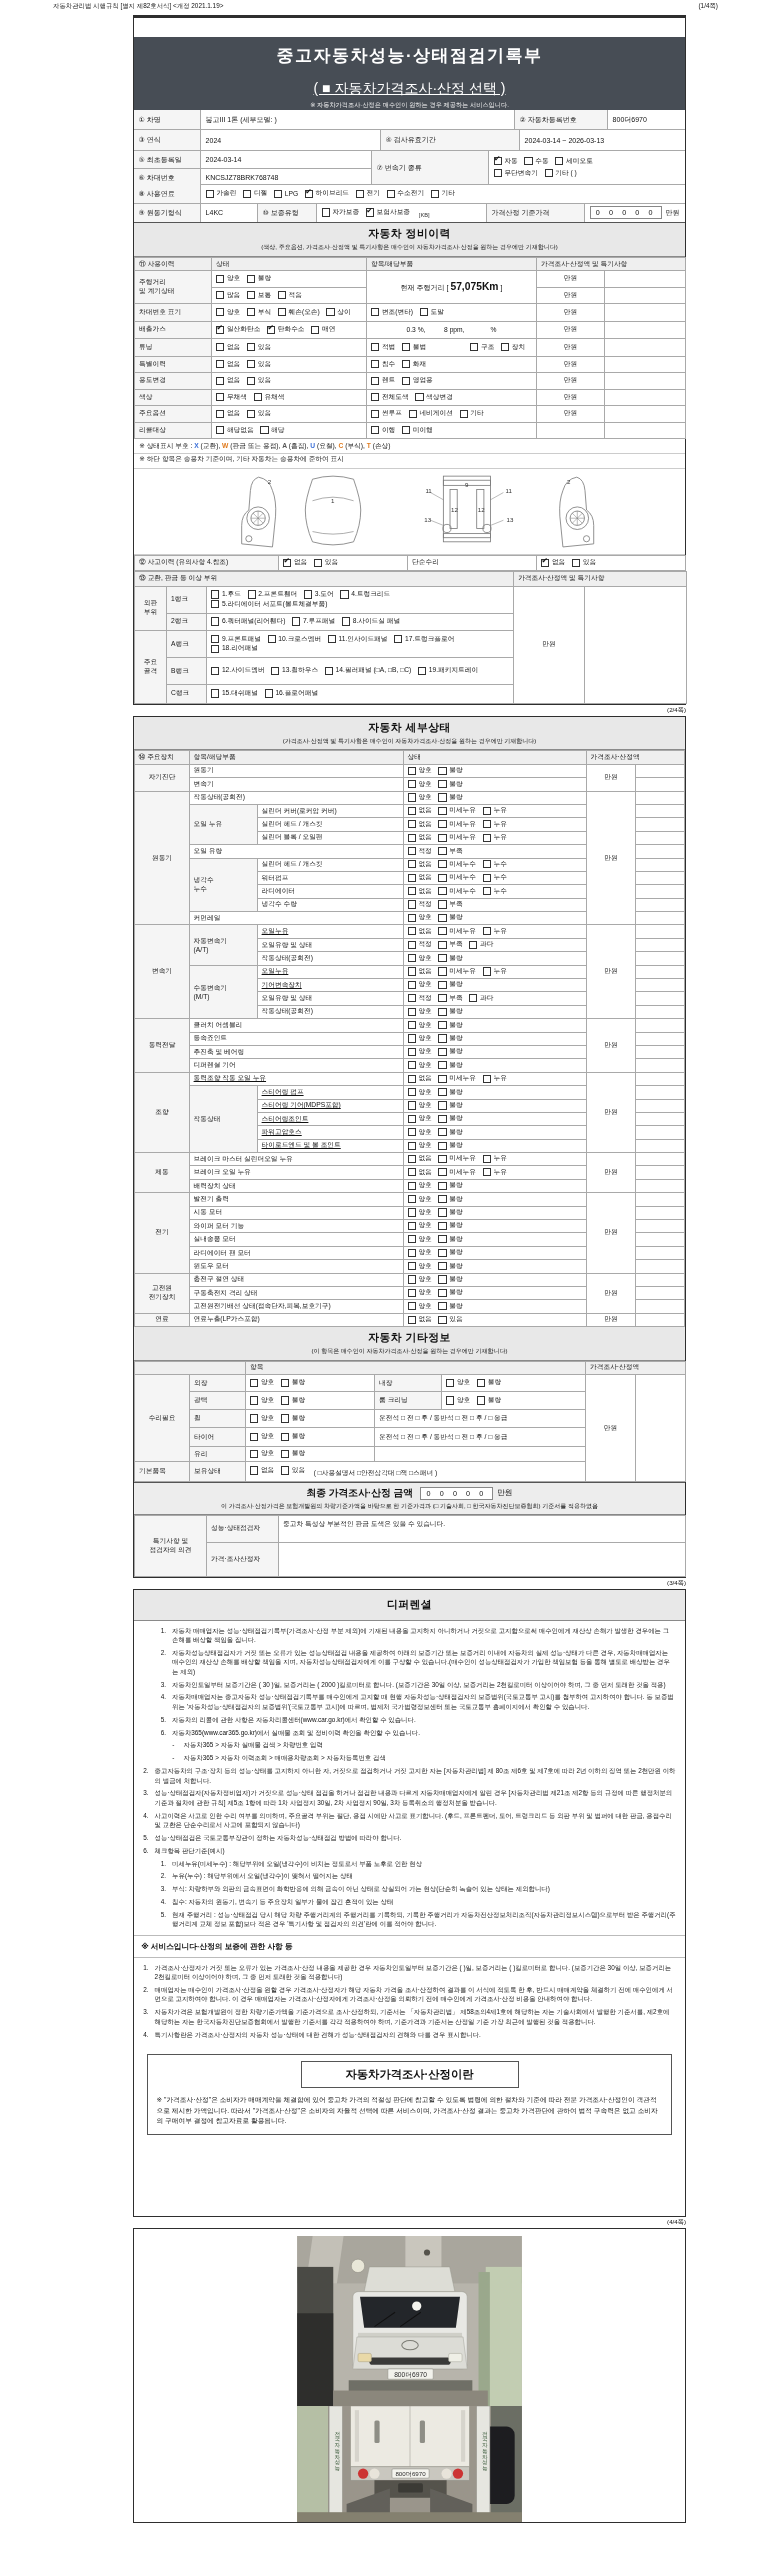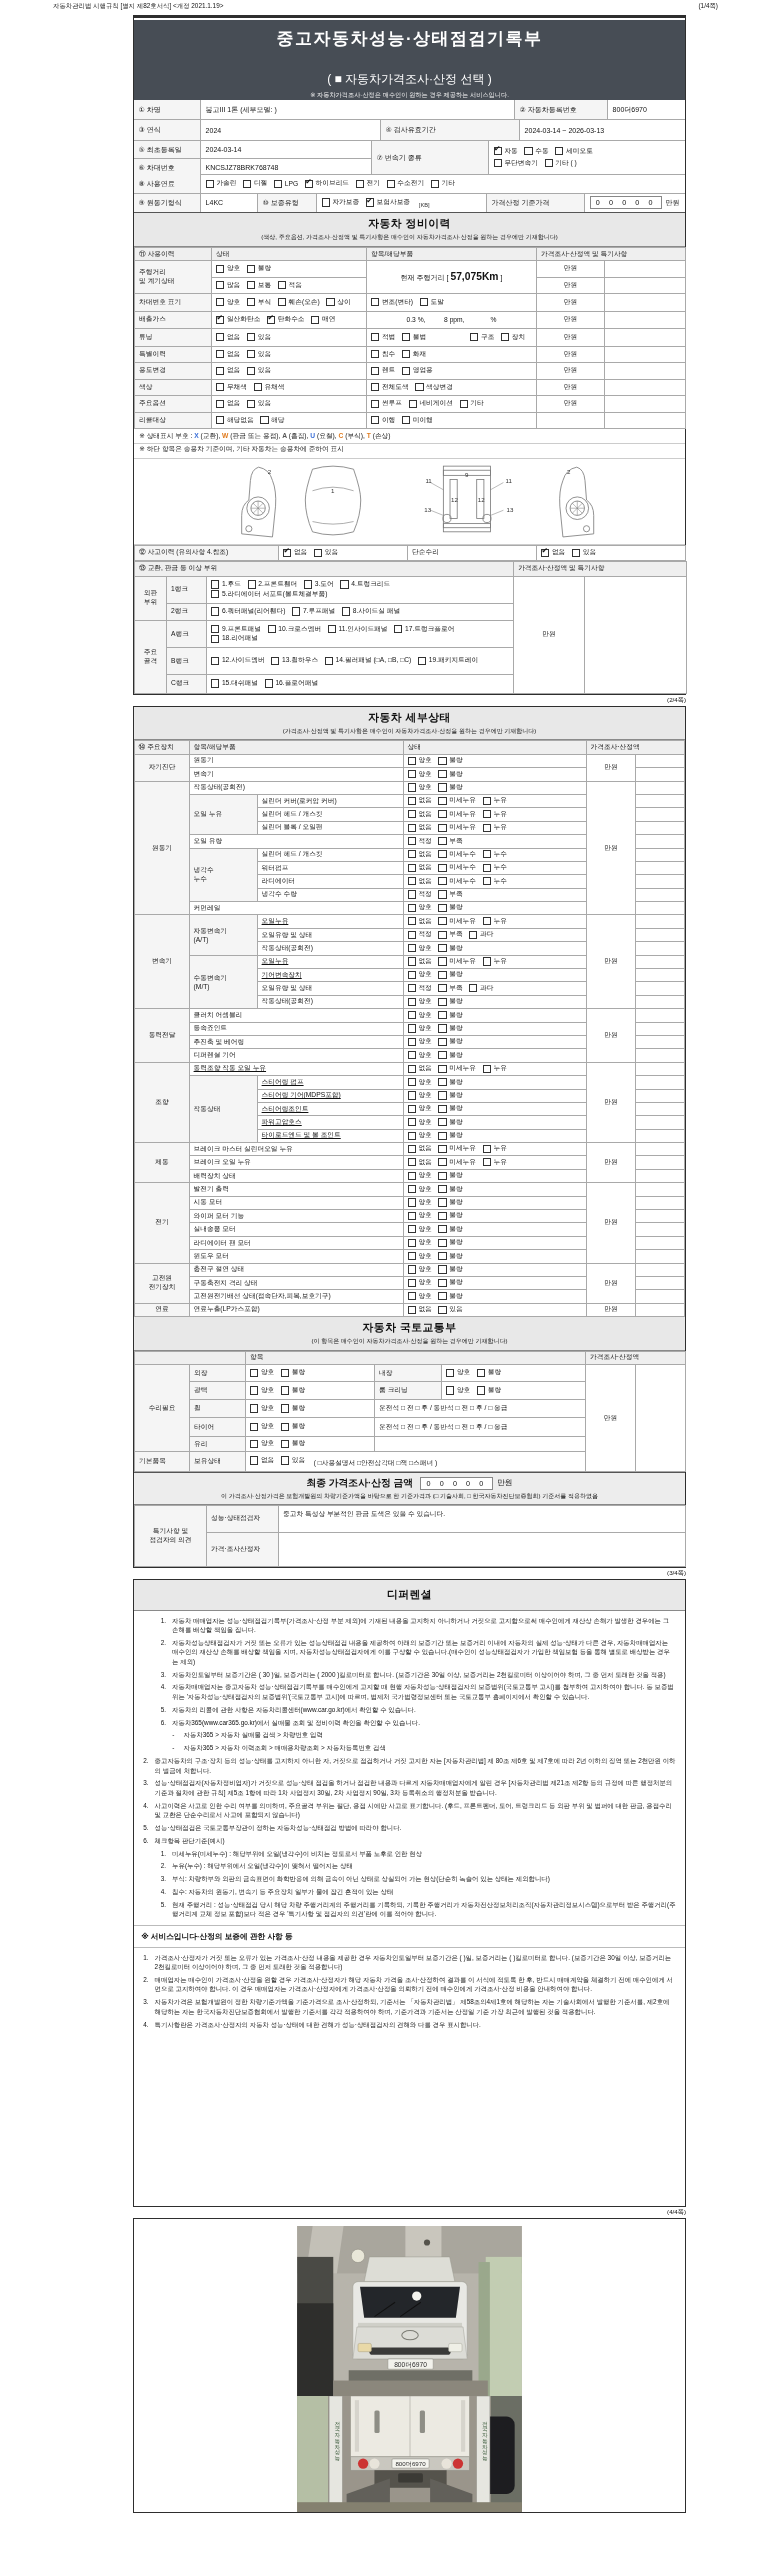--- a/index.html
+++ b/index.html
@@ -1,25 +1,25 @@
 <!DOCTYPE html>
 <html style="font-size:8.2px"><head>
 <meta charset="utf-8">
 <style>
   html,body{margin:0;padding:0;}
   body{width:773px;height:2576px;background:#fff;overflow:hidden;position:relative;
        font-family:"Liberation Sans","DejaVu Sans",sans-serif;color:#111;}
   .topline{display:flex;justify-content:space-between;padding:1.5px 55px 0 53px;font-size:6.4px;}
   .pgmark{width:553px;margin:1px 0 1px 133px;text-align:right;font-size:6.2px;padding-right:1px;}
   .blk{width:551px;margin-left:133px;border:1px solid #2e2e2e;background:#fff;}
-  .blk1{border-top:3.1px solid #2e2e2e;padding-top:2px;margin-top:4.1px;}
+  .blk1{border-top:3.1px solid #2e2e2e;padding-top:19px;margin-top:4.1px;}
   
   .dark{background:#474d55;color:#fff;text-align:center;padding-top:7.2px;}
   .dark .big{font-size:17px;font-weight:bold;letter-spacing:1.5px;}
-  .dark .sel{font-size:12px;margin-top:21px;}
+  .dark .sel{font-size:14px;margin-top:13px;text-decoration:underline;}
   .dark .dnote{font-size:6.2px;margin-top:3.1px;color:#f2f2f2;}
   .docno{background:#474d55;color:#fff;text-align:left;font-size:7.5px;font-weight:bold;
          padding:2.1px 5.2px 3.1px;border-top:1px solid #fff;margin-top:6.2px;}
   
   .sechead{background:#e8e8e8;text-align:center;padding:4.1px 0 3.6px;border-bottom:0.5px solid #8a8a8a;}
   .sechead .t{font-size:10.8px;font-weight:bold;letter-spacing:0.5px;}
   .sechead .s{font-size:6px;margin-top:2.1px;}
   
   .brow{display:flex;border-bottom:0.5px solid #a9a9a9;align-items:stretch;}
   .bc{border-right:0.5px solid #a9a9a9;padding:3.6px 4.6px;font-size:7px;display:flex;align-items:center;box-sizing:border-box;}
@@ -1150,21 +1150,21 @@
               <span class="cb"></span>
               <span class="ot">있음</span>
             </span></td>
           <td class="mw" style="white-space: pre-line;">만원</td>
           <td class="sp" style="white-space: pre-line;"></td>
         </tr>
       </tbody>
   </table>
 
   <div class="sechead">
-    <div class="t">자동차 국토교통부</div>
+    <div class="t">자동차 기타정보</div>
     <div class="s">(이 항목은 매수인이 자동차가격조사·산정을 원하는 경우에만 기재합니다)</div>
   </div>
 
   <table>
     <colgroup>
         <col style="width:55px">
         <col style="width:56px">
         <col style="width:129px">
         <col style="width:67px">
         <col style="width:144px">
@@ -1388,20 +1388,24 @@
       </div>
       <div class="nrow lv0">
         <span class="nn">3.</span>
         <span class="nt">자동차가격은 보험개발원이 정한 차량기준가액을 기준가격으로 조사·산정하되, 기준서는 「자동차관리법」 제58조의4제1호에 해당하는 자는 기술사회에서 발행한 기준서를, 제2호에 해당하는 자는 한국자동차진단보증협회에서 발행한 기준서를 각각 적용하여야 하며, 기준가격과 기준서는 산정일 기준 가장 최근에 발행된 것을 적용합니다.</span>
       </div>
       <div class="nrow lv0">
         <span class="nn">4.</span>
         <span class="nt">특기사항란은 가격조사·산정자의 자동차 성능·상태에 대한 견해가 성능·상태점검자의 견해와 다를 경우 표시합니다.</span>
       </div>
     </div>
+  <div class="pricebox">
+    <div class="pt">자동차가격조사·산정이란</div>
+    <div class="px">※ "가격조사·산정"은 소비자가 매매계약을 체결함에 있어 중고차 가격의 적절성 판단에 참고할 수 있도록 법령에 의한 절차와 기준에 따라 전문 가격조사·산정인이 객관적으로 제시한 가액입니다. 따라서 "가격조사·산정"은 소비자의 자율적 선택에 따른 서비스이며, 가격조사·산정 결과는 중고차 가격판단에 관하여 법적 구속력은 없고 소비자의 구매여부 결정에 참고자료로 활용됩니다.</div>
+  </div>
 </div>
 
 <div class="pgmark">(4/4쪽)</div>
 
 <div class="blk">
 
   <div class="photowrap">
 
     <svg width="225" height="170" viewBox="0 0 436 330">
       <rect width="436" height="330" fill="#b7b4ab"></rect>

